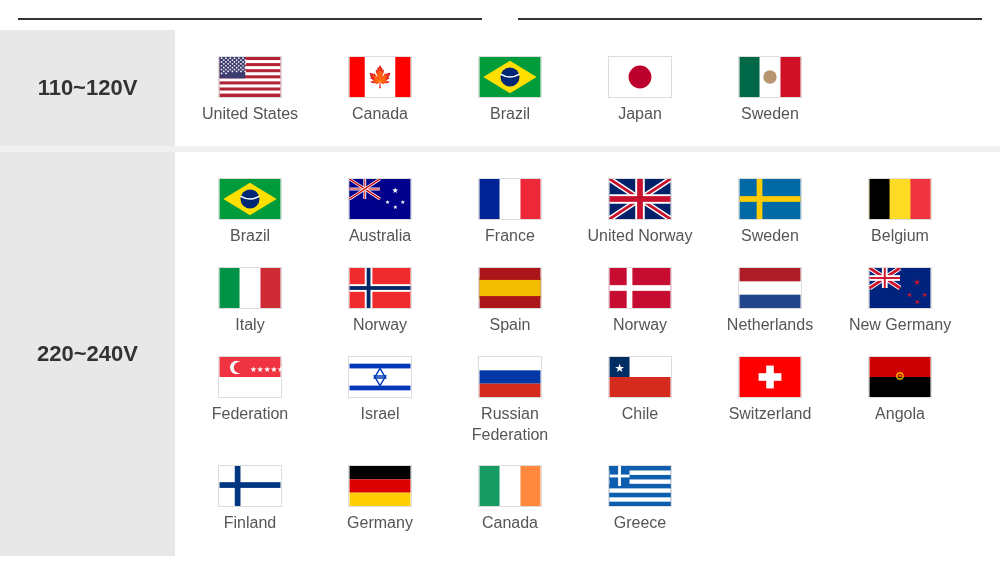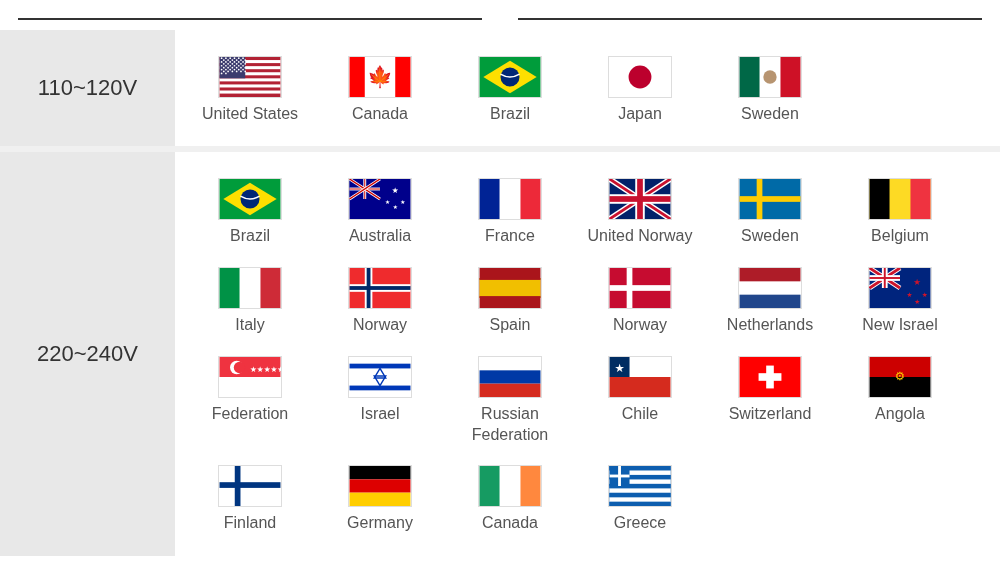--- a/index.html
+++ b/index.html
@@ -44,21 +44,21 @@
       width: 100%;
       border-collapse: collapse;
     }
 
     
     .voltage-label-cell {
       background: #e8e8e8;
       vertical-align: middle;
       text-align: center;
       font-size: 22px;
-      font-weight: 400;
+      font-weight: 700;
       color: #333;
       width: 175px;
       padding: 20px 10px;
     }
 
     
     .country-grid-cell {
       background: #fff;
       vertical-align: top;
       padding: 18px 10px 10px 10px;
@@ -387,21 +387,21 @@
         <rect x="13" y="0" width="6" height="21" fill="#fff"></rect>
         <rect x="0" y="7.5" width="32" height="6" fill="#fff"></rect>
         <rect x="15" y="0" width="2" height="21" fill="#CC142B"></rect>
         <rect x="0" y="9.5" width="32" height="2" fill="#CC142B"></rect>
         <text x="50" y="18" text-anchor="middle" font-size="9" fill="#CC142B">★</text>
         <text x="42" y="30" text-anchor="middle" font-size="7" fill="#CC142B">★</text>
         <text x="58" y="30" text-anchor="middle" font-size="7" fill="#CC142B">★</text>
         <text x="50" y="38" text-anchor="middle" font-size="7" fill="#CC142B">★</text>
       </svg>
                 </div>
-                <div class="country-name">New Israel</div>
+                <div class="country-name">New Germany</div>
               </div>
               <div class="country-item">
                 <div class="flag-container">
                   <svg class="flag" viewBox="0 0 64 42" xmlns="http://www.w3.org/2000/svg">
         <rect width="64" height="42" fill="#fff"></rect>
         <rect width="64" height="21" fill="#EF3340"></rect>
         <circle cx="18" cy="11" r="7" fill="#fff"></circle>
         <circle cx="21" cy="11" r="6" fill="#EF3340"></circle>
         <text x="32" y="16" font-size="8" fill="#fff">★★★★★</text>
       </svg>

